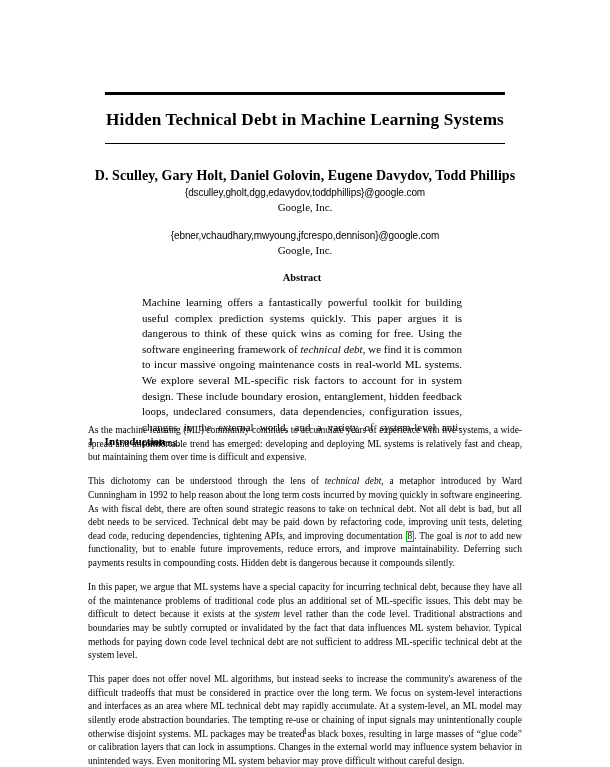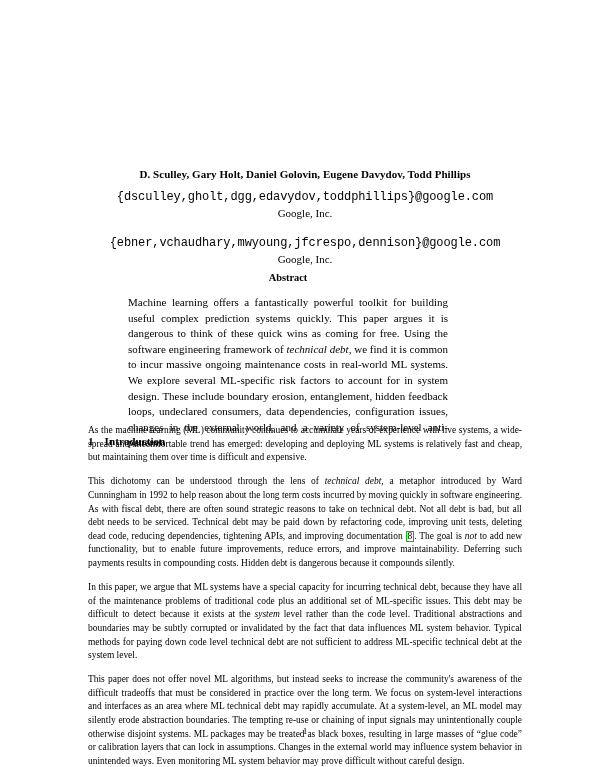--- a/index.html
+++ b/index.html
@@ -54,41 +54,40 @@
   
   .authors {
     position: absolute;
     left: 45px;
     top: 167px;
     width: 520px;
     text-align: center;
   }
   .author-group { margin-bottom: 13px; }
   .author-names {
-    font-size: 11px;
+    font-size: 14px;
     font-weight: bold;
     line-height: 1.35;
     letter-spacing: 0.05px;
   }
   .author-emails {
-    font-family: Liberation Mono, monospace;
-    font-size: 12px;
+    font-family: Liberation Sans, sans-serif;
+    font-size: 10px;
     line-height: 1.45;
     letter-spacing: -0.1px;
-    margin-top: 7px;
   }
   .author-affil {
     font-size: 11px;
     line-height: 1.4;
   }
 
   
   .abstract-wrap {
     position: absolute;
-    left: 128px;
+    left: 142px;
     top: 272px;
     width: 320px;
   }
   .abstract-head {
     font-size: 10.4px;
     font-weight: bold;
     text-align: center;
     margin-bottom: 12px;
   }
   .abstract-body {
@@ -146,20 +145,25 @@
     top: 726px;
     text-align: center;
     font-size: 9.2px;
   }
 </style>
 </head>
 <body>
 
 <div class="page">
 
+  <div class="title-block">
+    <div class="rule-thick"></div>
+    <h1 class="paper-title">Hidden Technical Debt in Machine Learning Systems</h1>
+    <div class="rule-thin"></div>
+  </div>
 
   <div class="authors">
     <div class="author-group">
       <div class="author-names">D. Sculley, Gary Holt, Daniel Golovin, Eugene Davydov, Todd Phillips</div>
       <div class="author-emails">{dsculley,gholt,dgg,edavydov,toddphillips}@google.com</div>
       <div class="author-affil">Google, Inc.</div>
     </div>
     <div class="author-group">
       <div class="author-emails">{ebner,vchaudhary,mwyoung,jfcrespo,dennison}@google.com</div>
       <div class="author-affil">Google, Inc.</div>

